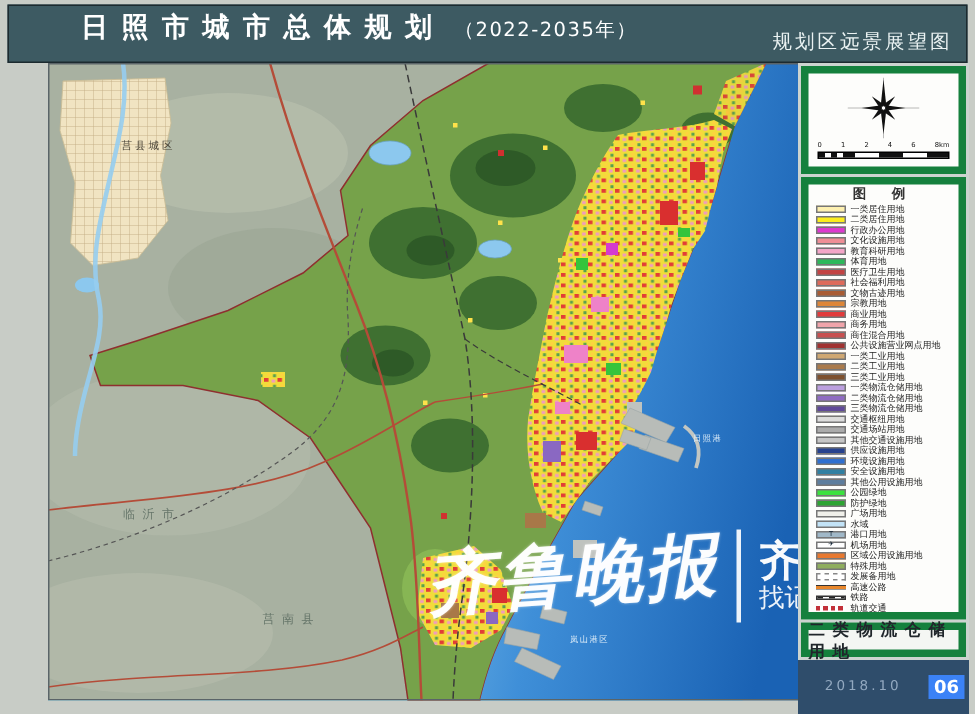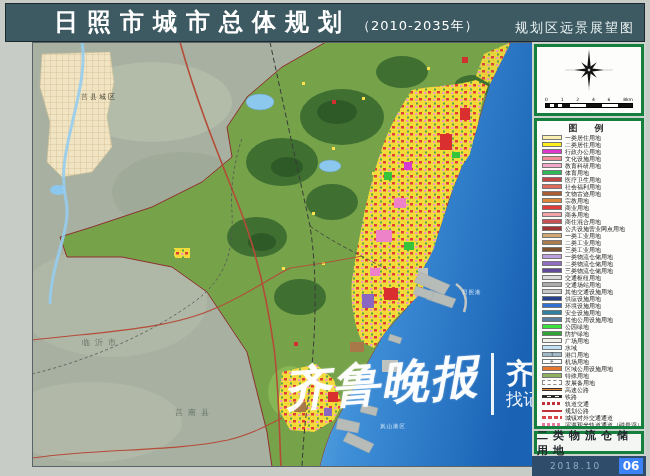--- a/index.html
+++ b/index.html
@@ -3,21 +3,21 @@
 <meta charset="utf-8">
 <style>
   html,body{margin:0;padding:0;}
   body{width:650px;height:476px;font-family:"DejaVu Sans","Liberation Sans",sans-serif;}
   .page{position:relative;width:650px;height:476px;background:#c8ccc6;overflow:hidden;}
 
   
   .banner{position:absolute;left:5px;top:3px;width:640px;height:39px;background:#3d5a62;
           border:1px solid #1c2a2f;box-sizing:border-box;}
   .banner .titles{position:absolute;left:48px;top:2px;display:flex;align-items:baseline;gap:6px;white-space:nowrap;}
-  .title-cn{color:#fff;font-size:24px;font-weight:700;letter-spacing:9px;}
+  .title-cn{color:#fff;font-size:18px;font-weight:700;letter-spacing:9px;}
   .title-year{color:#fff;font-size:13px;letter-spacing:1px;}
   .en-strip{position:absolute;left:48px;bottom:0;width:472px;height:11px;background:#b5c2ba;
             clip-path:polygon(0 0,calc(100% - 22px) 0,100% 100%,0 100%);
             font-size:8px;font-weight:700;letter-spacing:2.4px;color:#15232b;line-height:11px;padding-left:8px;box-sizing:border-box;}
   .panel-title{position:absolute;right:9px;bottom:4px;color:#eaf2f2;font-size:13px;letter-spacing:2px;text-align:center;}
 
   
   .map{position:absolute;left:6px;top:42px;width:463px;height:425px;background:#7dd3fc;margin-left:26px;}
   .map svg{display:block;}
   .lbl-town{fill:#4a4438;font-size:7px;letter-spacing:2px;}
@@ -30,21 +30,21 @@
              font-size:47px;color:rgba(255,255,255,.97);transform:rotate(-4deg);letter-spacing:2px;white-space:nowrap;
              text-shadow:0 0 2px rgba(255,255,255,.5);}
   .wm-bar{width:3px;height:62px;background:rgba(255,255,255,.92);}
   .wm-right{display:flex;flex-direction:column;line-height:1.15;white-space:nowrap;}
   .wm-bold{font-size:28px;font-weight:700;color:rgba(255,255,255,.97);}
   .wm-tag{font-size:17px;color:rgba(255,255,255,.92);}
 
   
   .panel{position:absolute;left:532px;top:42px;width:114px;height:434px;background:#ccd3cf;z-index:10;
          display:flex;flex-direction:column;}
-  .pbox{background:#fdfdfb;border:3px solid #15803d;box-sizing:border-box;}
+  .pbox{background:#fdfdfb;border:5px solid #15803d;box-sizing:border-box;}
   .box-compass{height:72px;margin:2px 2px 1px 2px;position:relative;}
   .compass-svg{position:absolute;left:50%;top:1px;transform:translateX(-50%);}
   .scalebar{position:absolute;left:50%;bottom:5px;transform:translateX(-50%);width:88px;}
   .scale-labels{display:flex;justify-content:space-between;font-size:4.5px;color:#111;margin-bottom:1px;}
   .scale-line{height:3px;border:0.5px solid #000;
      background:linear-gradient(90deg,#111 0 4px,#fff 4px 8px,#111 8px 12px,#fff 12px 16px,#111 16px 24px,#fff 24px 40px,#111 40px 56px,#fff 56px 72px,#111 72px 88px);}
   .box-legend{flex:1;margin:1px 2px;padding:2px 4px 1px 5px;overflow:hidden;}
   .legend-title{text-align:center;font-size:9px;font-weight:700;letter-spacing:7px;color:#333;height:11px;line-height:11px;}
   .legend-row{display:flex;align-items:center;height:7px;}
   .sw{width:20px;height:5px;border:0.5px solid #777;margin-right:3px;flex:none;box-sizing:border-box;}
@@ -54,34 +54,34 @@
   .sw--line{height:3px;border:none;background:#fff;}
   .line-expressway{background:linear-gradient(to bottom,#333 0 22%,#e8872b 22% 78%,#333 78% 100%);}
   .line-railway{background:repeating-linear-gradient(90deg,#222 0 4px,#fff 4px 8px);border:0.5px solid #333;}
   .line-metro{background:repeating-linear-gradient(90deg,#c23038 0 3px,#fff 3px 5px);}
   .line-highway{background:#c23038;height:2px;}
   .line-corridor{background:repeating-linear-gradient(90deg,#d84848 0 4px,#fff 4px 6px);height:3.5px;}
   .line-coastal{background:repeating-linear-gradient(90deg,#e87aa2 0 3px,#fff 3px 5px);}
   .line-boundary-orange{background:#e8872b;height:2px;}
   .box-gov{height:23px;margin:1px 2px;display:flex;align-items:center;justify-content:center;
            font-size:11px;font-weight:700;letter-spacing:5px;color:#20262b;background:#f4f6f3;}
-  .strip-bottom{height:20px;margin-top:1px;background:#2f4d6b;display:flex;align-items:center;position:relative;}
+  .strip-bottom{height:36px;margin-top:1px;background:#2f4d6b;display:flex;align-items:center;position:relative;}
   .strip-date{flex:1;text-align:center;color:#93a9c0;font-size:9px;letter-spacing:2px;}
   .page-badge{width:24px;height:16px;margin-right:3px;background:#3b82f6;color:#fff;font-size:12px;font-weight:700;
               display:flex;align-items:center;justify-content:center;}
 </style>
 </head>
 <body>
 
 <div class="page">
 
   <div class="banner">
     <div class="titles">
       <span class="title-cn">日照市城市总体规划</span>
-      <span class="title-year">（2010-2035年）</span>
+      <span class="title-year">（2022-2035年）</span>
     </div>
     <div class="panel-title">规划区远景展望图</div>
   </div>
 
   <div class="map">
     <svg viewBox="0 0 524 425" width="524" height="425">
       <defs>
         <linearGradient id="seaG" x1="0" y1="0" x2="1" y2="0.35">
           <stop offset="0" stop-color="#7abde8"></stop>
           <stop offset="0.4" stop-color="#3f8fd8"></stop>

